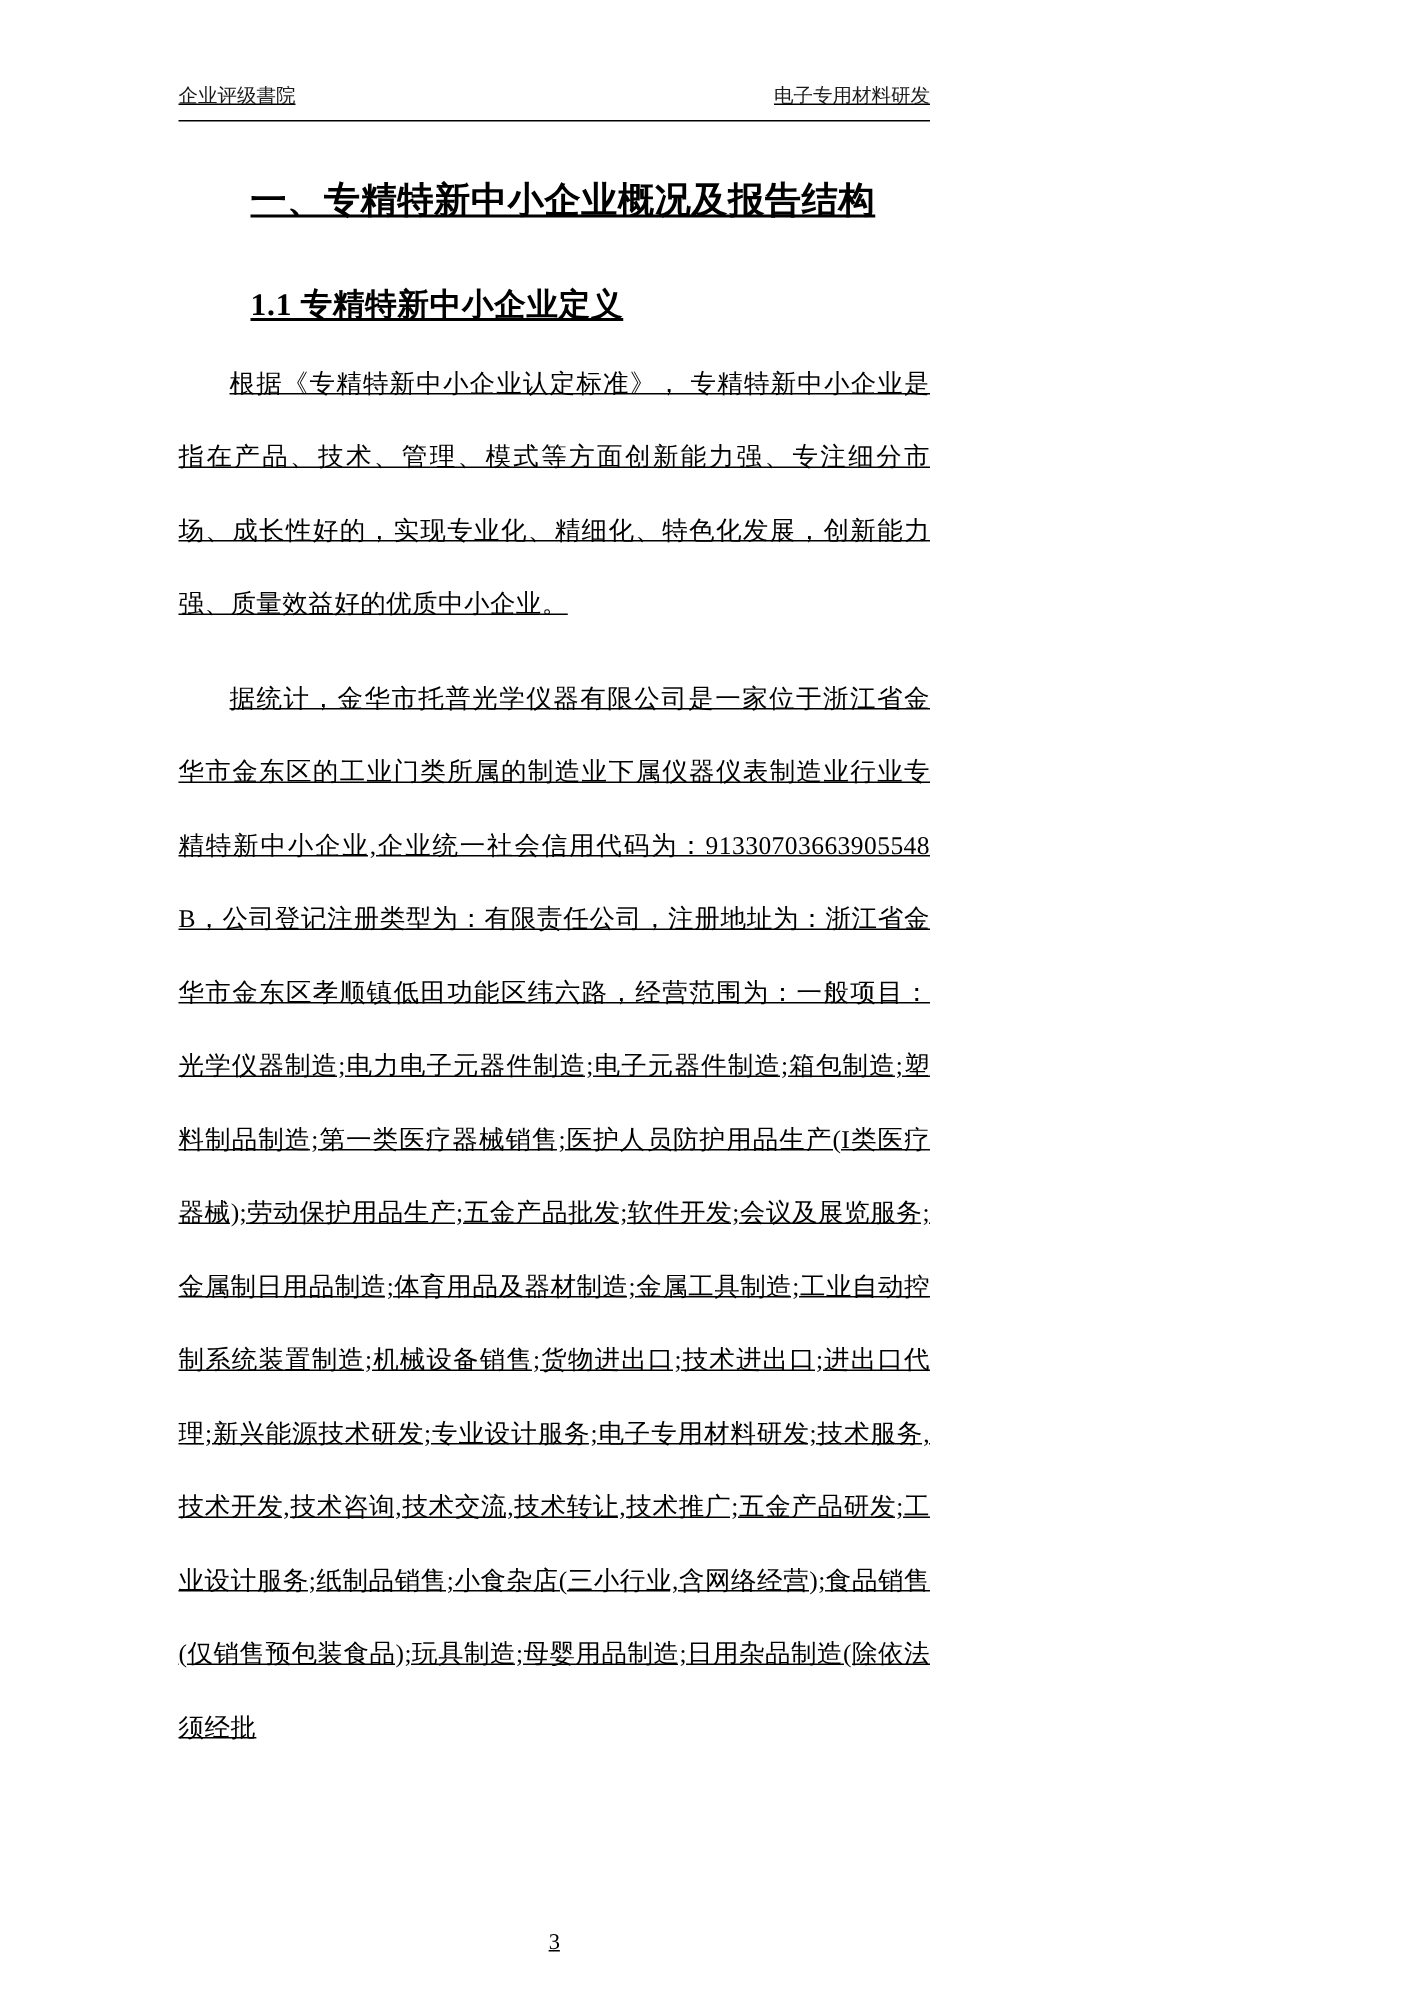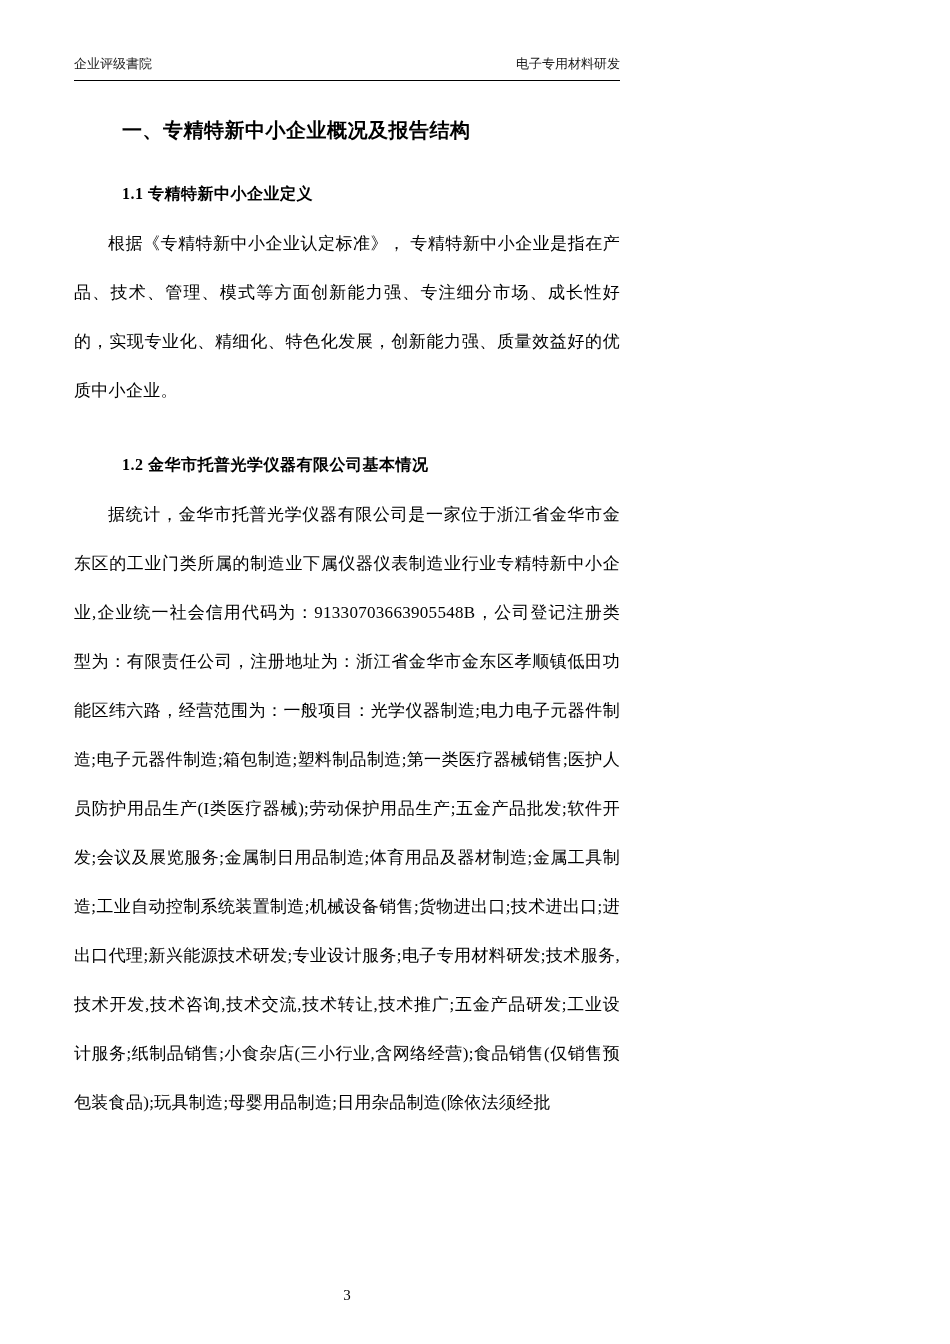--- a/index.html
+++ b/index.html
@@ -9,44 +9,45 @@
   }
   body {
     width: 950px;
     font-family: "Liberation Serif", "DejaVu Serif", serif;
     color: #000000;
   }
   .page {
     box-sizing: border-box;
     width: 760px;
     min-height: 1344px;
-    padding: 55px 140px 40px 74px;
+    padding: 55px 140px 40px 119px;
     display: flex;
     flex-direction: column;
     background: #ffffff;
+    text-decoration: underline;
   }
   .header {
     display: flex;
     justify-content: space-between;
     align-items: flex-end;
     font-size: 13px;
     padding-bottom: 7px;
     border-bottom: 1.5px solid #000000;
     font-family: "Liberation Sans", "DejaVu Sans", sans-serif;
     color: #1a1a1a;
   }
   .section-title {
     margin: 36px 0 0 48px;
-    font-size: 20px;
+    font-size: 24px;
     font-weight: bold;
     letter-spacing: 0.5px;
   }
   .sub-title {
     margin: 40px 0 0 48px;
-    font-size: 16px;
+    font-size: 21px;
     font-weight: bold;
     letter-spacing: 0.5px;
   }
   .para {
     margin: 14px 0 0 0;
     font-size: 17px;
     line-height: 49px;
     text-align: justify;
     text-indent: 2em;
     letter-spacing: 0.3px;
@@ -68,21 +69,20 @@
     <span>企业评级書院</span>
     <span>电子专用材料研发</span>
   </div>
 
   <h1 class="section-title">一、专精特新中小企业概况及报告结构</h1>
 
   <h2 class="sub-title">1.1 专精特新中小企业定义</h2>
 
   <p class="para">根据《专精特新中小企业认定标准》， 专精特新中小企业是指在产品、技术、管理、模式等方面创新能力强、专注细分市场、成长性好的，实现专业化、精细化、特色化发展，创新能力强、质量效益好的优质中小企业。</p>
 
-  <h2 class="sub-title">1.2 金华市托普光学仪器有限公司基本情况</h2>
 
   <p class="para">据统计，金华市托普光学仪器有限公司是一家位于浙江省金华市金东区的工业门类所属的制造业下属仪器仪表制造业行业专精特新中小企业,企业统一社会信用代码为：91330703663905548B，公司登记注册类型为：有限责任公司，注册地址为：浙江省金华市金东区孝顺镇低田功能区纬六路，经营范围为：一般项目：光学仪器制造;电力电子元器件制造;电子元器件制造;箱包制造;塑料制品制造;第一类医疗器械销售;医护人员防护用品生产(I类医疗器械);劳动保护用品生产;五金产品批发;软件开发;会议及展览服务;金属制日用品制造;体育用品及器材制造;金属工具制造;工业自动控制系统装置制造;机械设备销售;货物进出口;技术进出口;进出口代理;新兴能源技术研发;专业设计服务;电子专用材料研发;技术服务,技术开发,技术咨询,技术交流,技术转让,技术推广;五金产品研发;工业设计服务;纸制品销售;小食杂店(三小行业,含网络经营);食品销售(仅销售预包装食品);玩具制造;母婴用品制造;日用杂品制造(除依法须经批</p>
 
   <div class="footer">
     <span>3</span>
   </div>
 
 </div>
 
 </body></html>

